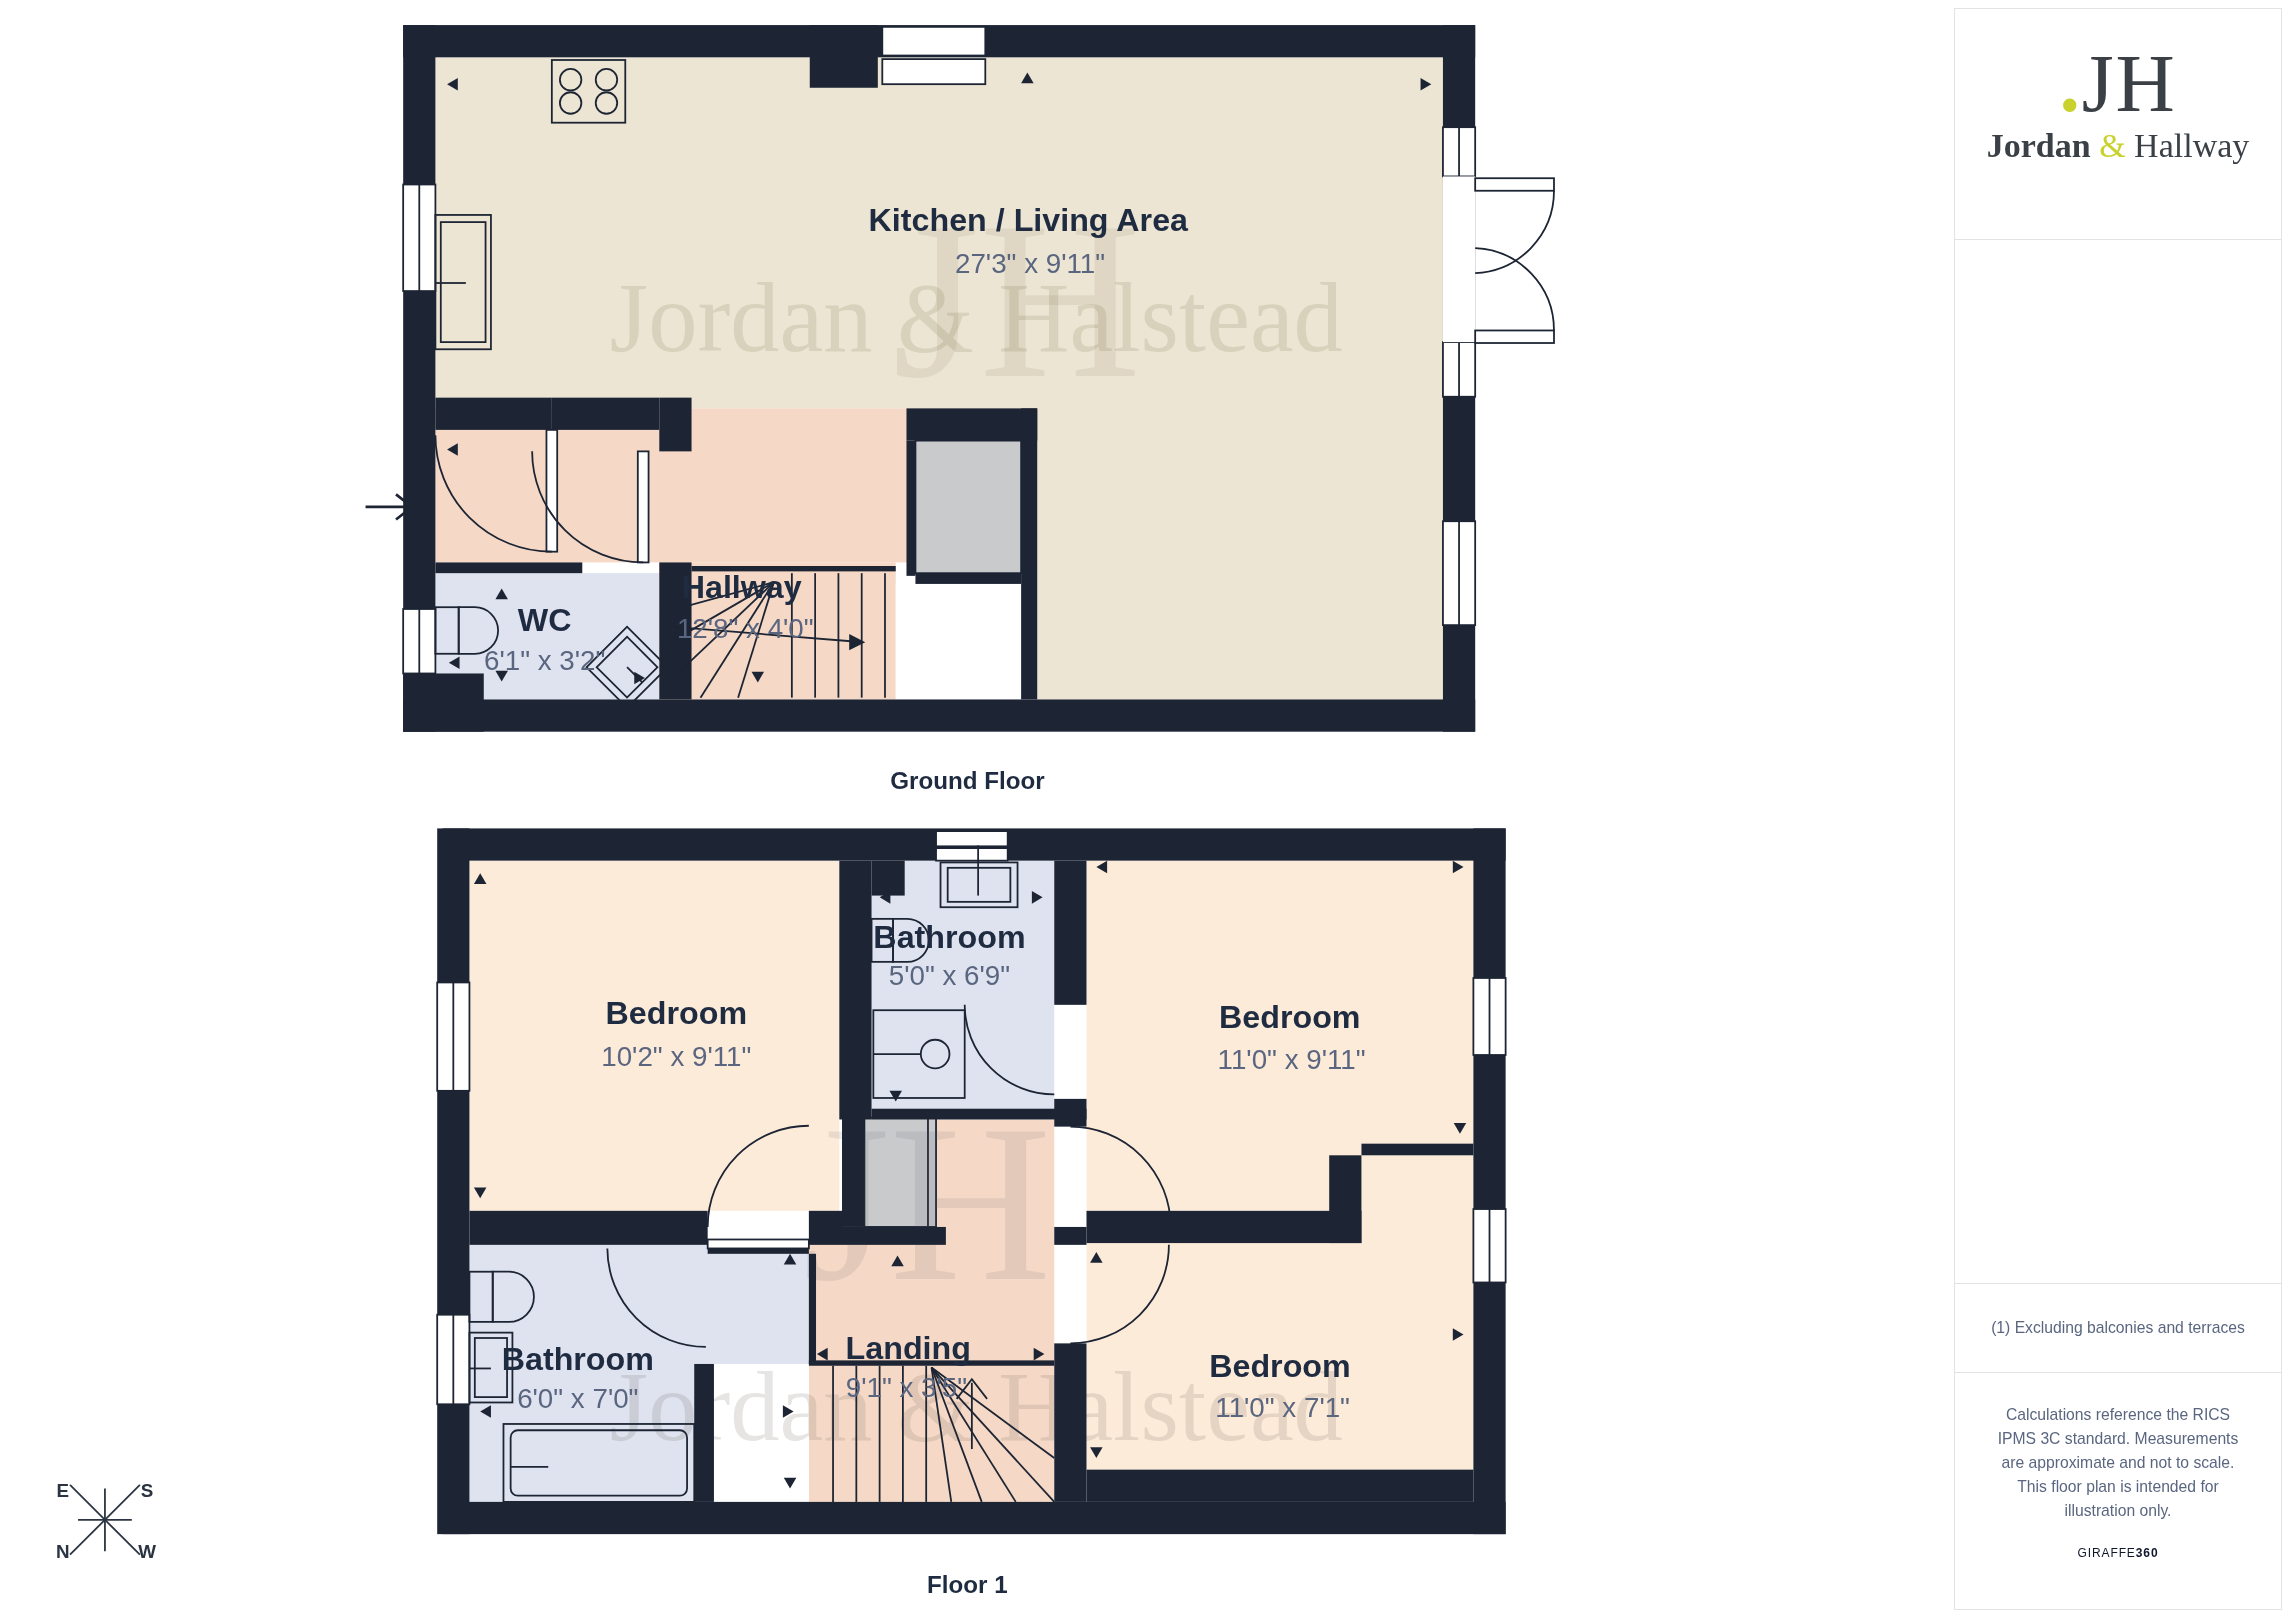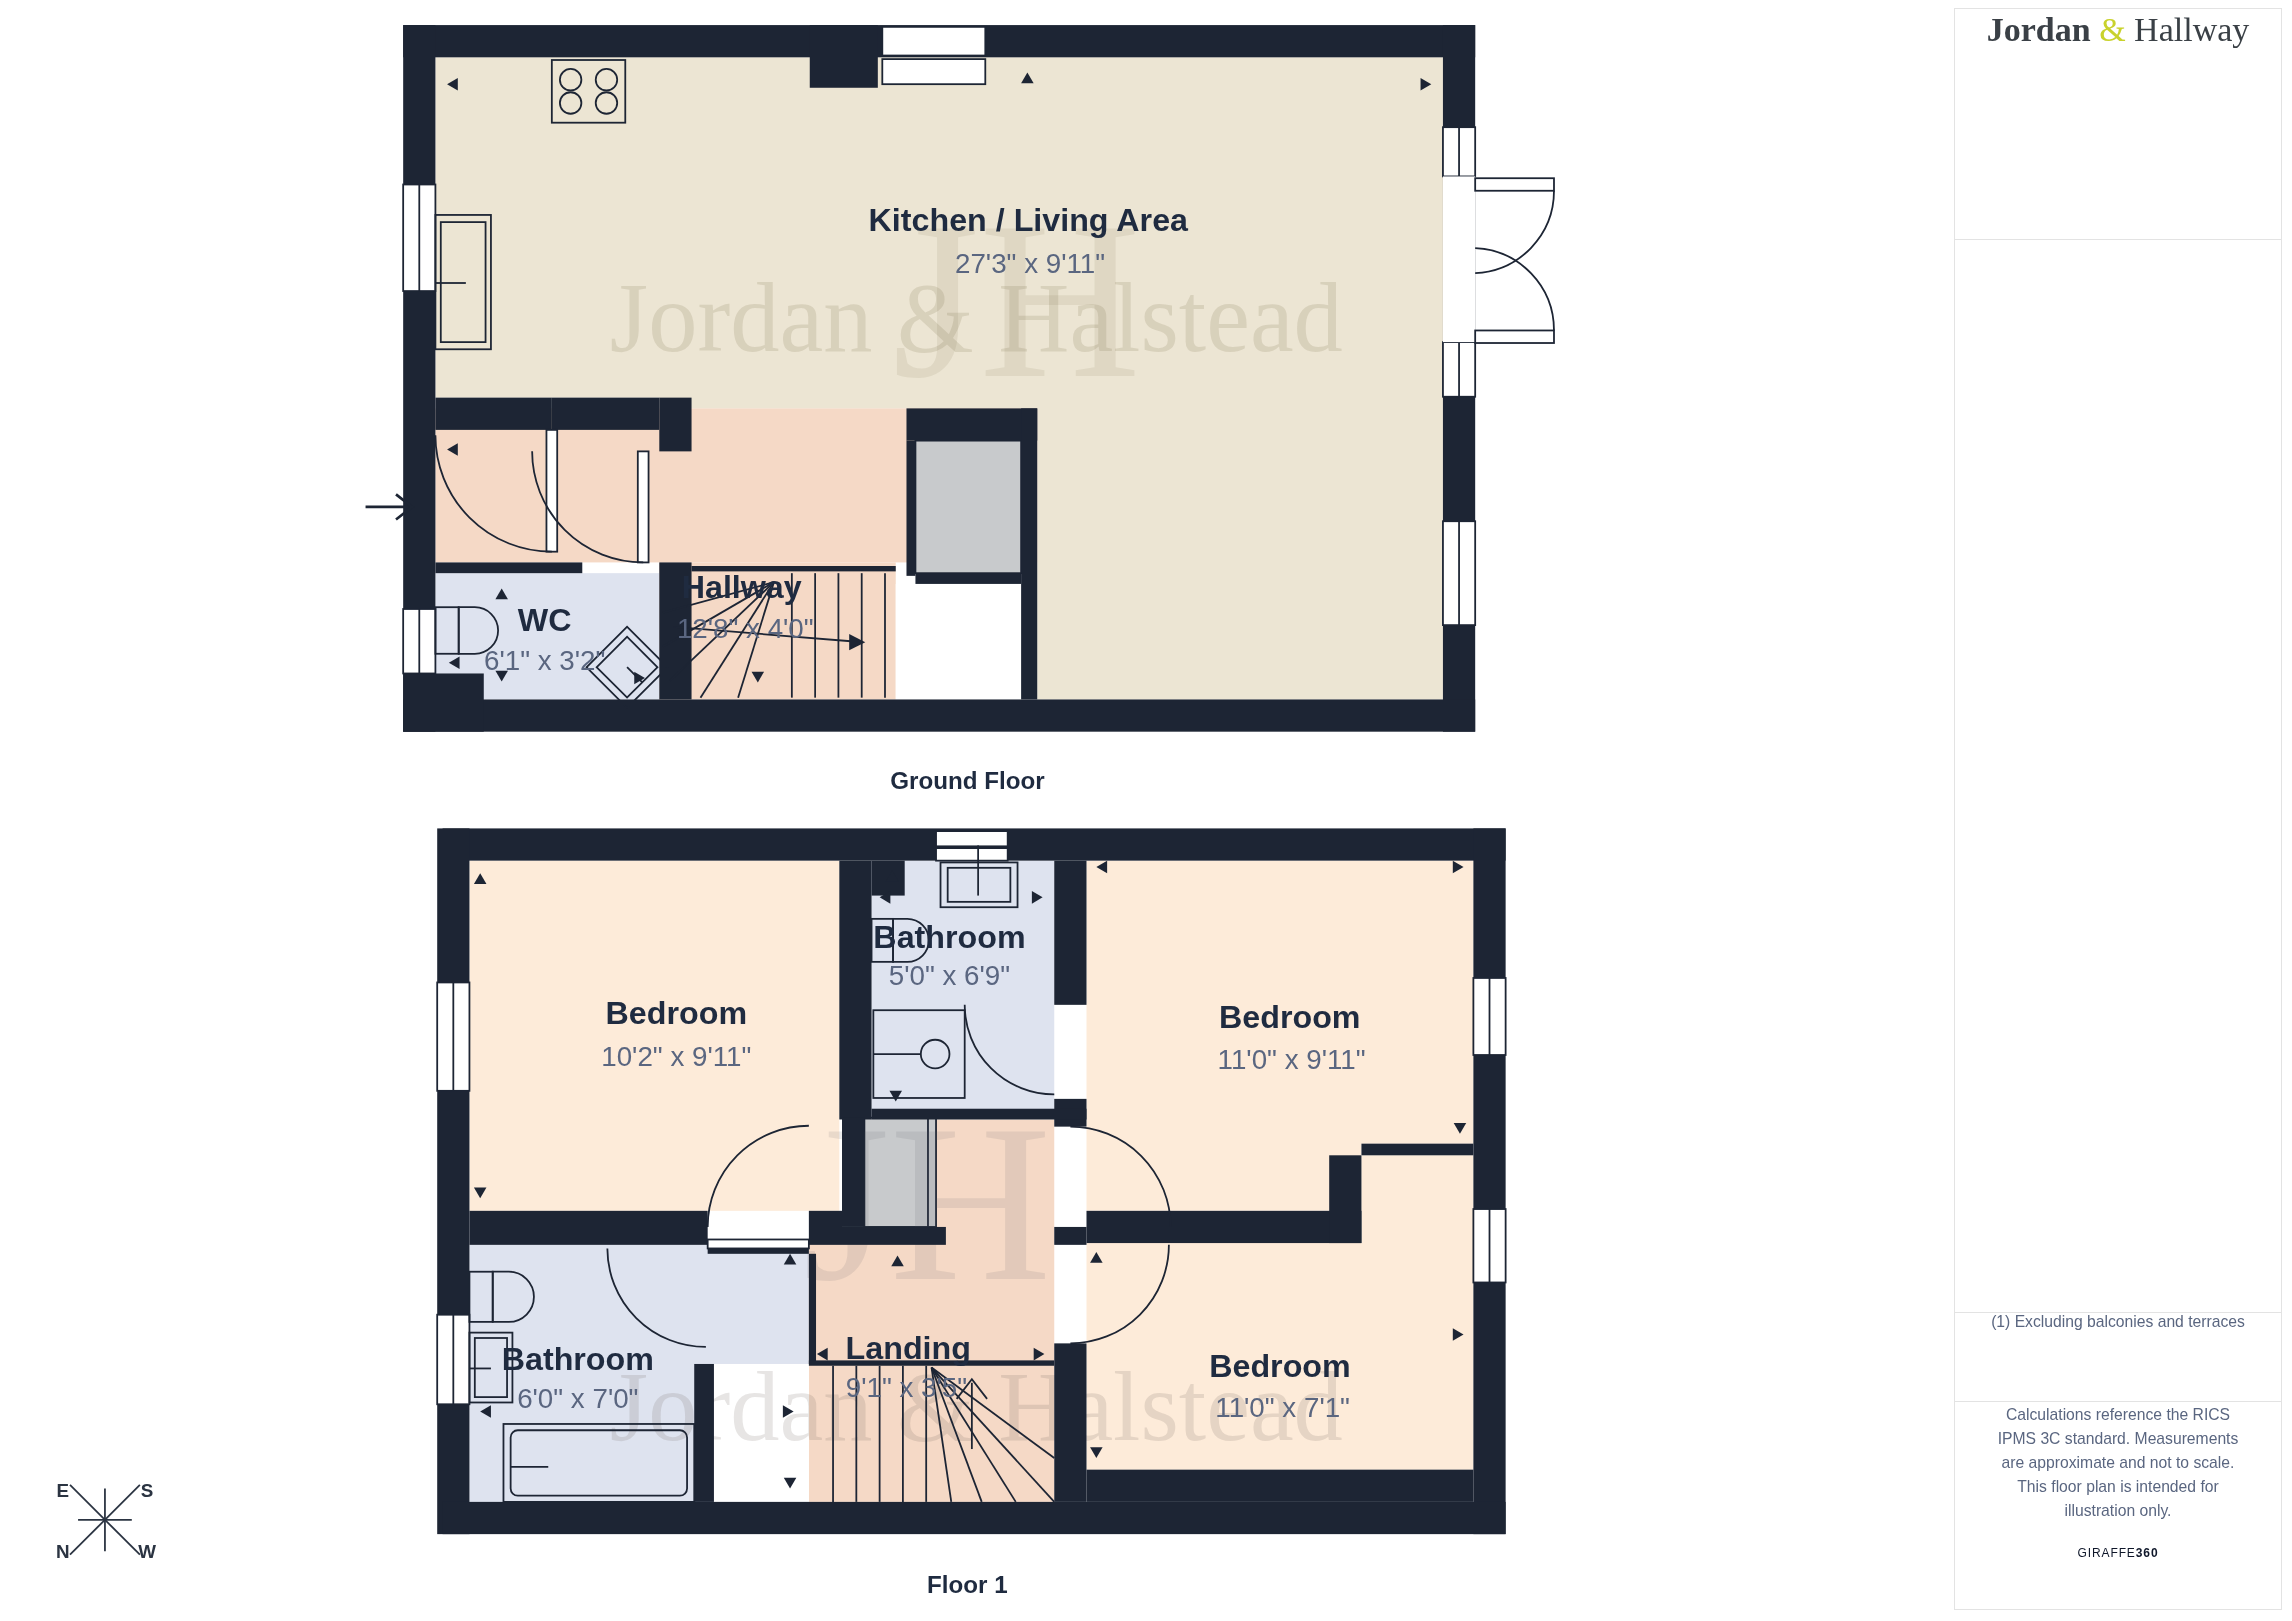--- a/index.html
+++ b/index.html
@@ -16,23 +16,23 @@
     line-height:1;color:#3a4046;letter-spacing:1.8px;}
   .logo-mark .dot{color:#c9d22c;font-weight:bold;}
   .logo-wordmark{margin-top:1.8px;font-family:"Liberation Serif",serif;font-size:34px;color:#3a4046;}
   .logo-wordmark .first{font-weight:bold;}
   .logo-wordmark .amp{color:#c9d22c;}
   .area-section{position:absolute;left:0;top:700px;width:100%;text-align:center;}
   .area-label{font-size:24px;font-weight:bold;color:#243047;}
   .area-label sup{font-size:12.5px;}
   .area-value{margin-top:12.5px;font-size:23px;color:#5a6680;}
   .area-value sup{font-size:13.4px;}
-  .footnote-section{position:absolute;left:0;top:1303px;width:100%;height:90px;
+  .footnote-section{position:absolute;left:0;top:1274px;width:100%;height:90px;
     border-top:0.9px solid #e3e3e3;border-bottom:0.9px solid #e3e3e3;box-sizing:border-box;
-    display:flex;justify-content:center;}
+    display:flex;align-items:center;justify-content:center;}
   .footnote-text{font-size:15.7px;color:#5a6680;}
   .disclaimer-section{position:absolute;left:0;top:1365px;width:100%;text-align:center;}
   .disclaimer-text{width:262px;margin:29px auto 0;font-size:15.7px;line-height:24px;color:#5a6680;}
   .brand-line{margin-top:23px;font-size:12px;letter-spacing:0.9px;color:#0f172a;}
   .brand-line .bold{font-weight:bold;}
 
   
   text{font-family:"Liberation Sans",sans-serif;}
   .room-name{font-size:36px;font-weight:bold;fill:#1f2b40;}
   .room-dims{font-size:31px;fill:#5a6680;}
@@ -360,20 +360,23 @@
     <line x1="87" y1="1697" x2="147" y2="1697"></line>
     <text x="70" y="1672" text-anchor="middle" class="compass-letter" stroke="none" fill="#2b3442">E</text>
     <text x="164" y="1672" text-anchor="middle" class="compass-letter" stroke="none" fill="#2b3442">S</text>
     <text x="70" y="1740" text-anchor="middle" class="compass-letter" stroke="none" fill="#2b3442">N</text>
     <text x="164" y="1740" text-anchor="middle" class="compass-letter" stroke="none" fill="#2b3442">W</text>
   </g>
 </svg>
 
 <div class="sidebar">
   <div class="logo-section">
+    <div class="logo-mark">
+      <span class="dot">.</span><span>JH</span>
+    </div>
     <div class="logo-wordmark">
       <span class="first">Jordan</span>
       <span class="amp">&amp;</span>
       <span class="second">Hallway</span>
     </div>
   </div>
 
 
   <div class="footnote-section">
     <div class="footnote-text">(1) Excluding balconies and terraces</div>

